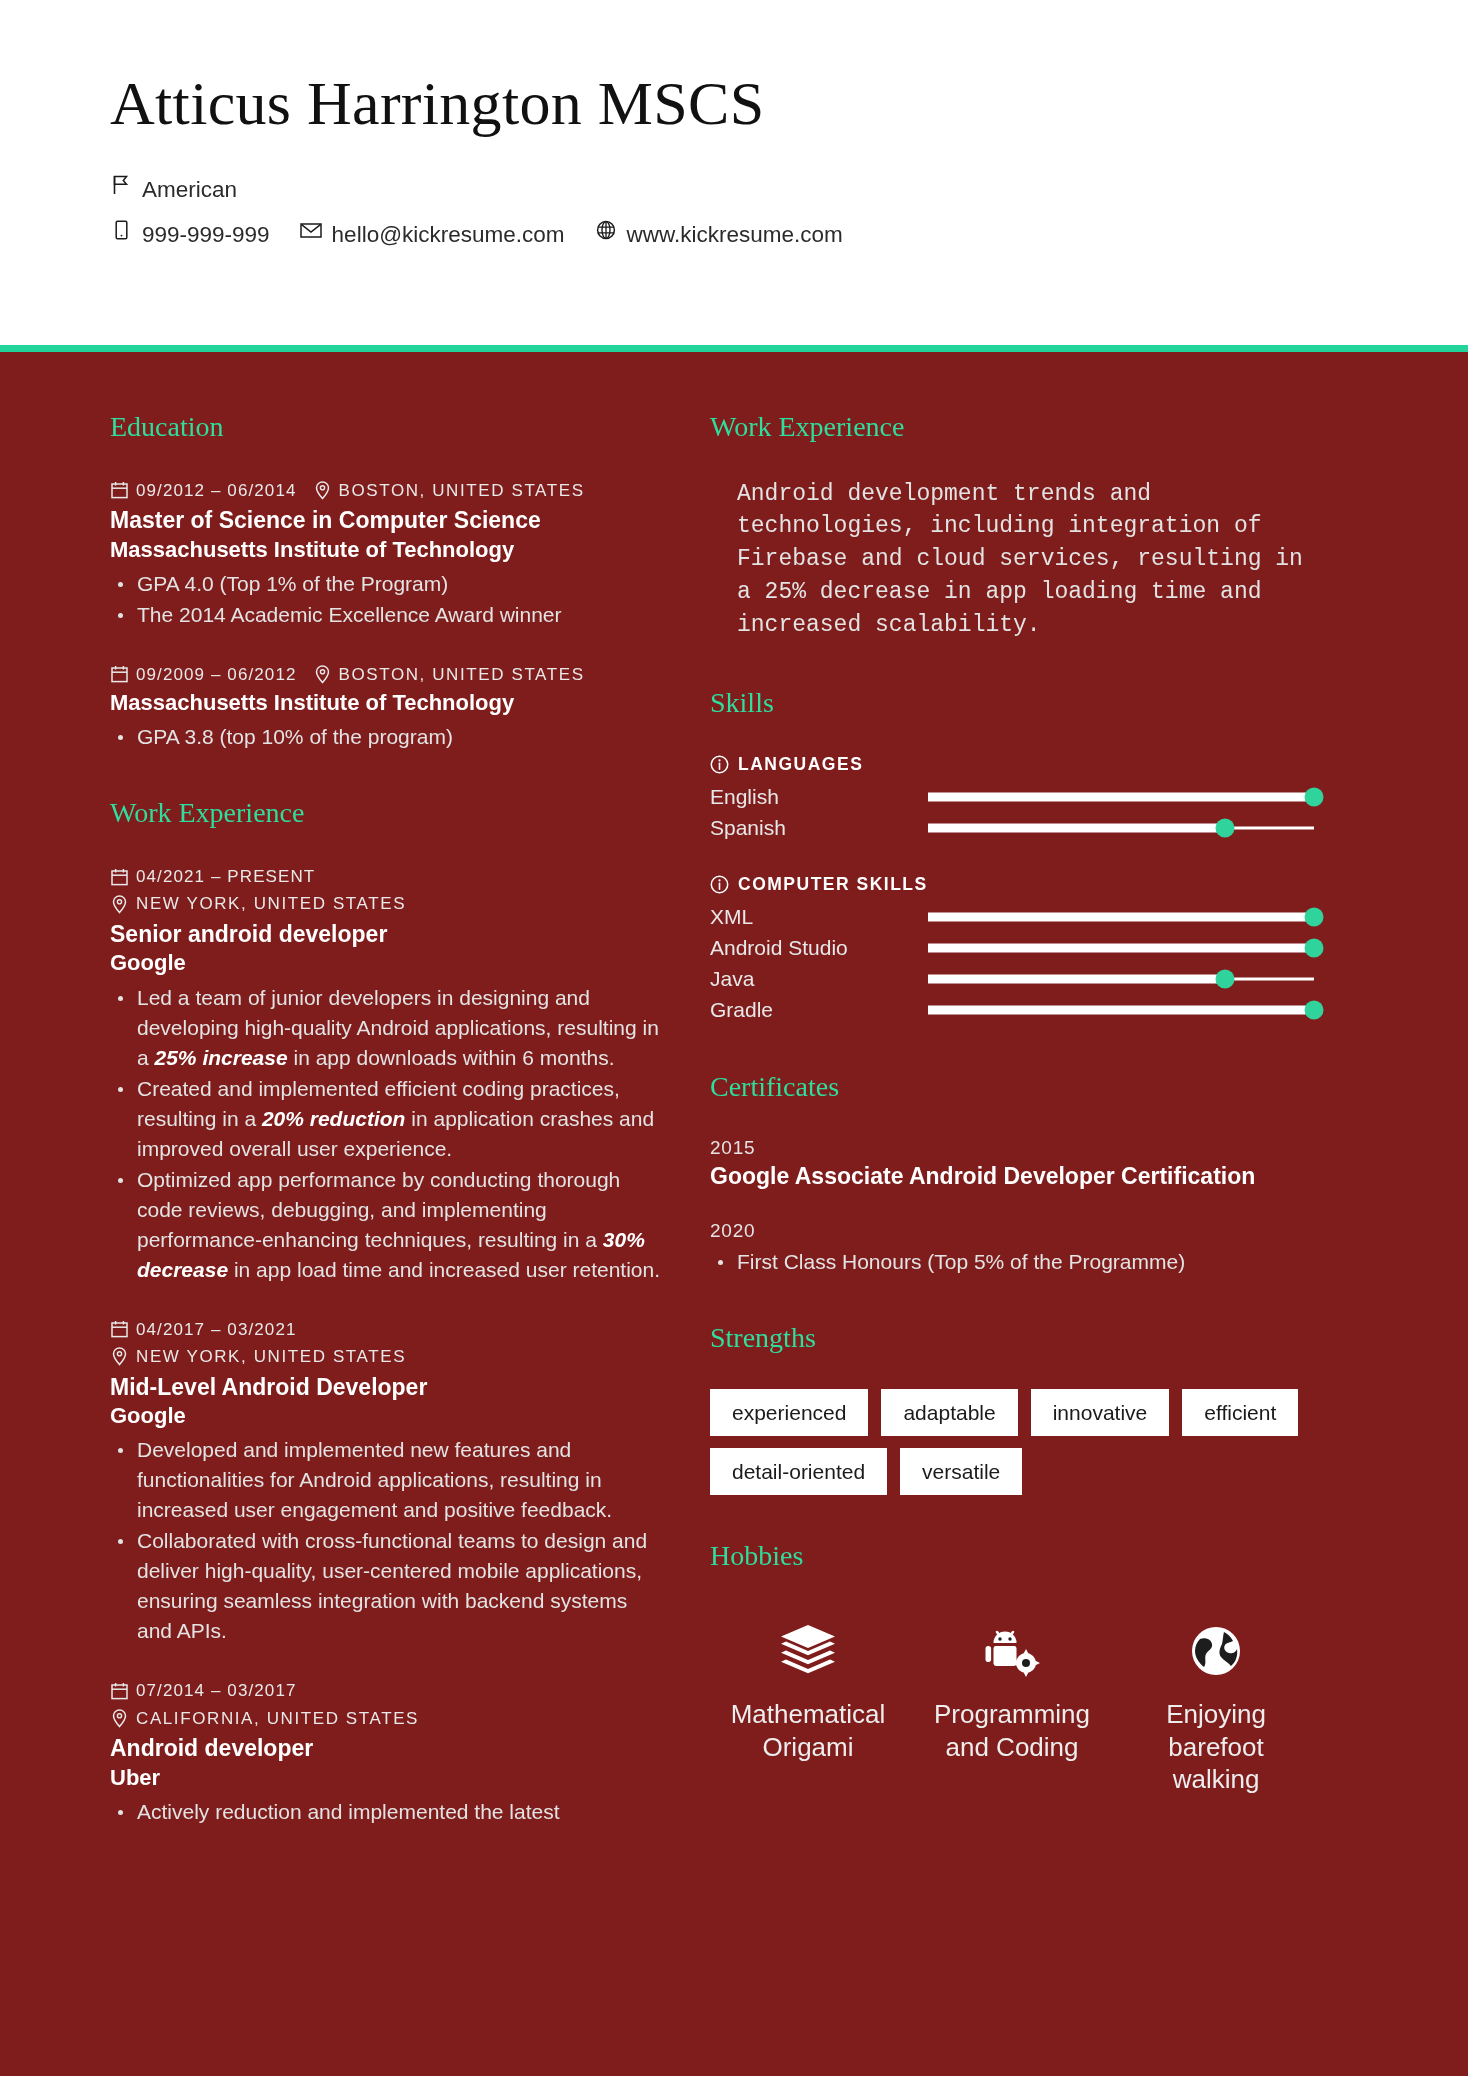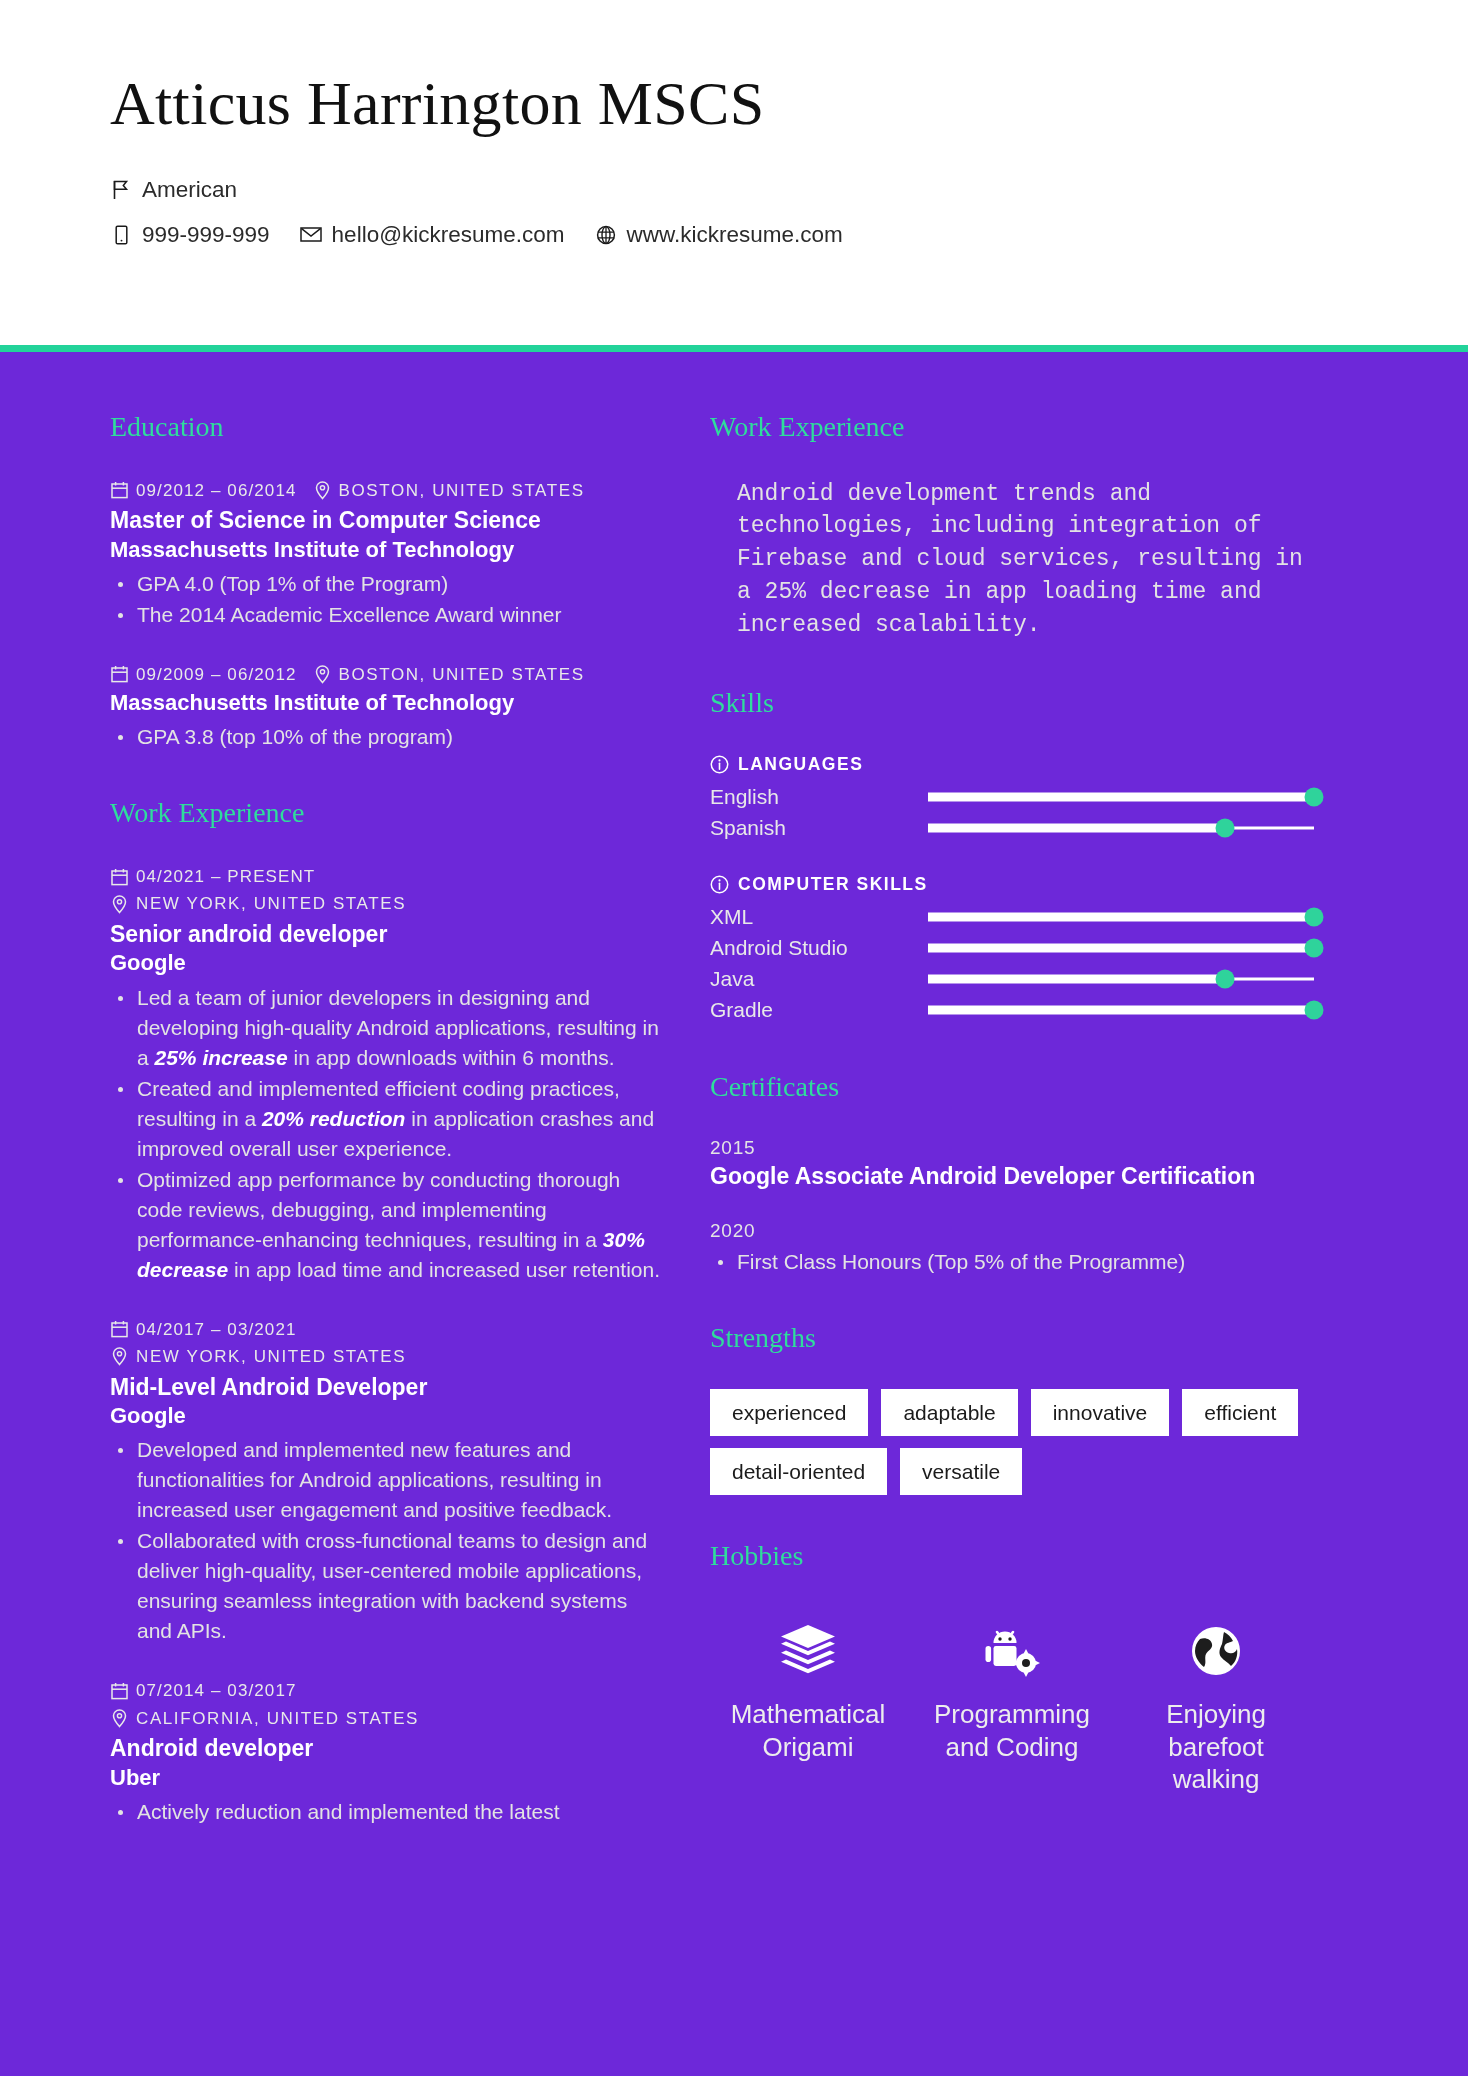--- a/index.html
+++ b/index.html
@@ -35,21 +35,20 @@
     display: flex;
     align-items: center;
     flex-wrap: wrap;
     font-size: 22.5px;
     color: #2b2b2b;
     line-height: 1.5;
   }
   .contact-line + .contact-line { margin-top: 11px; }
   .contact-item {
     display: inline-flex;
-    align-items: center;
     margin-right: 30px;
     white-space: nowrap;
   }
   .contact-item:last-child { margin-right: 0; }
   .contact-item .ci {
     display: inline-flex;
     align-items: center;
     justify-content: center;
     width: 22px;
     height: 24px;
@@ -59,21 +58,21 @@
   .contact-item .ci svg { display:block; }
 
   .green-bar {
     height: 7px;
     background: #22d39a;
     width: 100%;
   }
 
   
   .body-wrap {
-    background: #6d28d9;
+    background: #7f1d1d;
     padding: 58px 110px 96px 110px;
     min-height: 1724px;
   }
   .cols {
     display: flex;
     align-items: flex-start;
   }
   .col-left { width: 600px; flex: none; padding-right: 44px; }
   .col-right { width: 604px; flex: none; }
 

